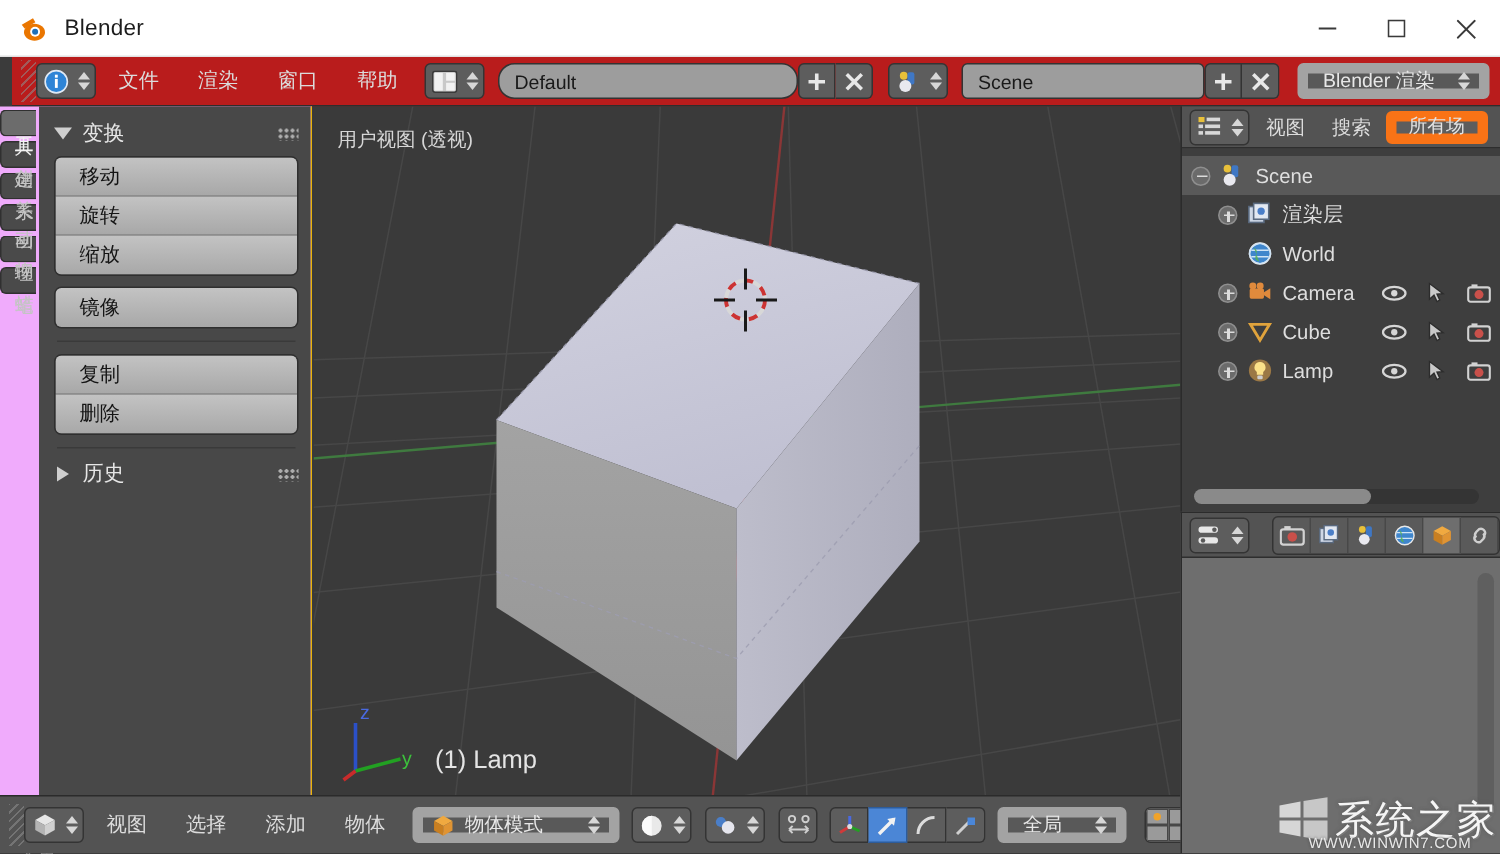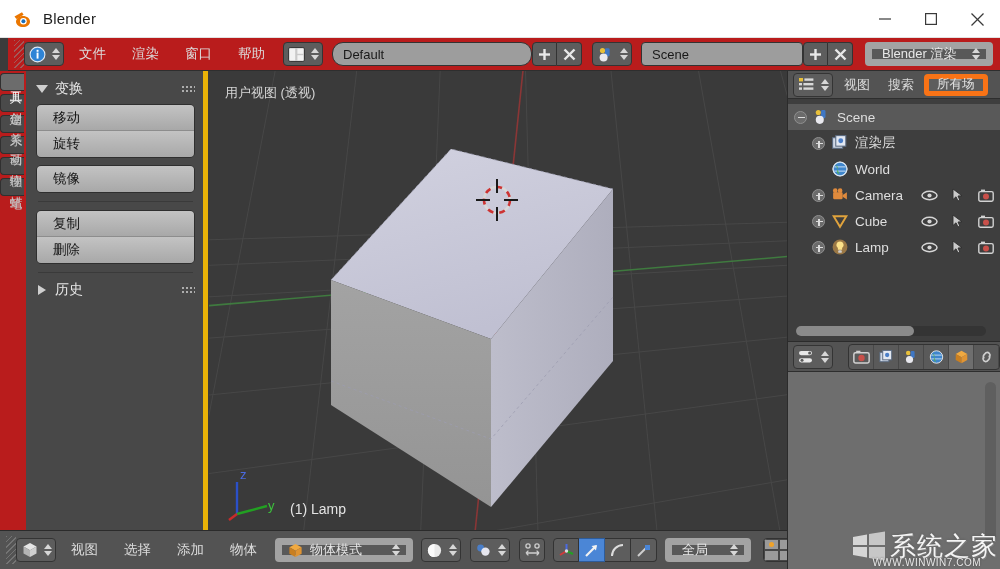--- a/index.html
+++ b/index.html
@@ -48,21 +48,21 @@
   .sqbtn { width:25px; height:24px; background:#5d5d5d; border:1px solid #333;
     display:flex; align-items:center; justify-content:center; color:#e0e0e0; flex:none; }
   .sqbtn.l { border-radius:4px 0 0 4px; }
   .sqbtn.r { border-radius:0 4px 4px 0; border-left:none; }
 
   
   .work { position:absolute; left:0; top:71px; width:1000px; height:498px; }
 
   
   .leftpanel { position:absolute; left:0; top:0; width:208px; height:459px;
-    background:#b91c1c; border-right:5px solid #eab308; }
+    background:#f0abfc; border-right:1px solid #eab308; }
   .vtabs { position:absolute; left:0; top:2px; width:26px; }
   .vtab { width:24px; margin-bottom:3px; padding:7px 0; background:#4a4a4a;
     border:1px solid #303030; border-radius:4px 0 0 4px; border-right:none;
     color:#c4c4c4; font-size:12.5px; writing-mode:vertical-rl; text-orientation:upright;
     letter-spacing:1px; display:flex; justify-content:center; }
   .vtab.on { background:#6c6c6c; color:#f2f2f2; }
 
   .toolcol { position:absolute; left:26px; top:0; right:0; bottom:0; background:#484848;
     padding:6px 8px 0 10px; }
   .sect { display:flex; align-items:center; margin:3px 0 6px 0; }
@@ -88,21 +88,21 @@
   .opscroll { position:absolute; right:6px; top:5px; width:11px; height:46px;
     background:#3c3c3c; border-radius:6px; }
   .opscroll i { position:absolute; left:0; top:0; width:11px; height:17px;
     background:#8d8d8d; border-radius:6px; display:block; }
 
   
   .viewport { position:absolute; left:209px; top:0; width:578px; height:459px;
     background:#3a3a3a; overflow:hidden; }
   .vpgrid { position:absolute; inset:0; }
   .vptext { position:absolute; left:16px; top:13px; color:#d6d6d6; font-size:13px; }
-  .vpobj { position:absolute; left:81px; bottom:13px; color:#e4e4e4; font-size:14px; }
+  .vpobj { position:absolute; left:81px; bottom:13px; color:#e4e4e4; font-size:17px; }
   .axiswidget { position:absolute; left:14px; bottom:8px; width:62px; height:58px; }
 
   
   .vpheader { position:absolute; left:0; top:459px; width:787px; height:39px;
     background:#535353; border-top:1px solid #2b2b2b; display:flex; align-items:center;
     padding-left:6px; }
   .vpheader .menu span { font-size:13.5px; }
   .iconbtn { width:26px; height:24px; background:#5d5d5d; border:1px solid #333;
     display:flex; align-items:center; justify-content:center; flex:none; }
   .iconbtn.on { background:#4b86d6; border-color:#2d5c9b; }
@@ -118,21 +118,21 @@
   .lcell i { width:5px; height:5px; border-radius:50%; background:#f0a32a; display:none; }
   .lcell.act i { display:block; }
 
   
   .outliner { position:absolute; left:787px; top:0; width:213px; height:270px;
     background:#3e3e3e; border-left:1px solid #2b2b2b; }
   .olhead { height:28px; background:#535353; display:flex; align-items:center; padding-left:5px;
     border-bottom:1px solid #2e2e2e; }
   .olhead .menu { gap:18px; margin:0 10px 0 5px; }
   .olhead .menu span { font-size:13px; }
-  .olpill { height:22px; background:#5d5d5d; border:5px solid #f97316; border-radius:4px;
+  .olpill { height:22px; background:#5d5d5d; border:7px solid #f97316; border-radius:4px;
     color:#e4e4e4; font-size:12.5px; display:flex; align-items:center; padding:0 8px;
     white-space:nowrap; flex:none; }
   .tree { padding:5px 0 0 0; }
   .trow { height:26px; display:flex; align-items:center; position:relative; padding-left:6px; }
   .trow.sel { background:#595959; }
   .texp { width:13px; height:13px; border-radius:50%; background:#6b6b6b; border:1px solid #8f8f8f;
     position:relative; flex:none; }
   .texp::before { content:""; position:absolute; left:3px; top:5px; width:7px; height:1.6px; background:#dcdcdc; }
   .texp.plus::after { content:""; position:absolute; left:5.2px; top:3px; width:1.6px; height:7px; background:#dcdcdc; }
   .tname { color:#dedede; font-size:13.5px; margin-left:6px; white-space:nowrap; }
@@ -324,20 +324,21 @@
       <div class="toolcol">
 
         <div class="sect">
           <i class="tri"></i>
           <span class="lbl">变换</span>
           <span class="dots"></span>
         </div>
         <div class="btnstack">
           <div class="tbtn">移动</div>
           <div class="tbtn">旋转</div>
+          <div class="tbtn">缩放</div>
         </div>
         <div class="btnstack">
           <div class="tbtn">镜像</div>
         </div>
 
         <div class="hrule"></div>
 
         <div class="btnstack">
           <div class="tbtn">复制</div>
           <div class="tbtn">删除</div>

